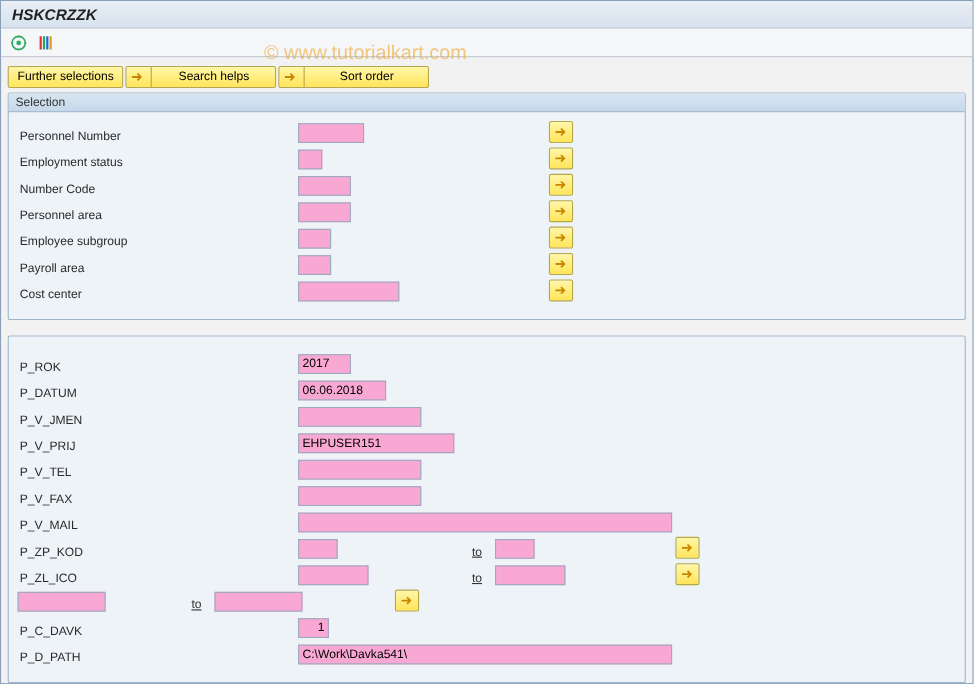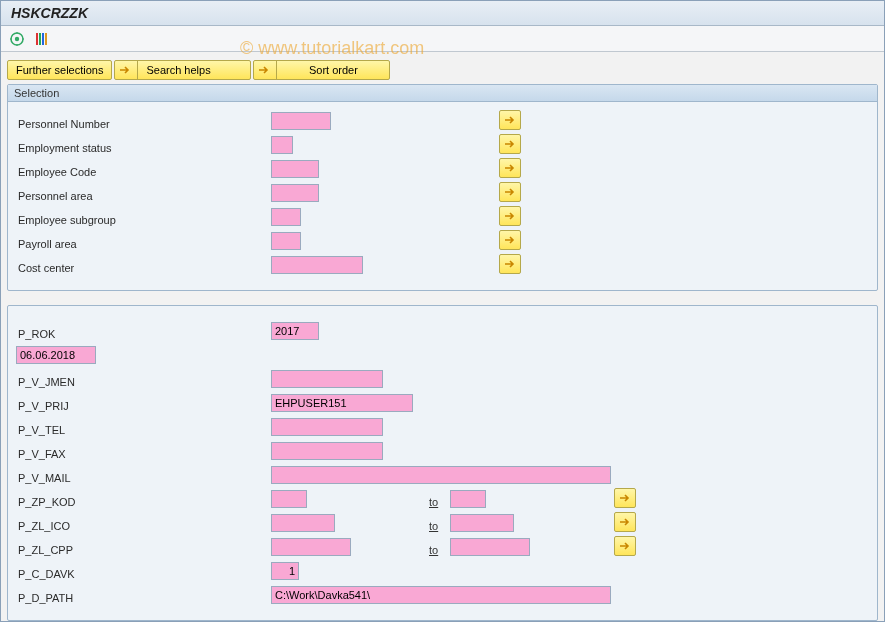--- a/index.html
+++ b/index.html
@@ -157,21 +157,21 @@
   <div class="action-row">
     <div class="action-btn">
       <span>Further selections</span>
     </div>
     <div class="action-btn split">
       <span class="arrow-box">
         <svg width="12" height="10" viewBox="0 0 12 10">
             <path d="M1 5 L9 5 M6 2 L9 5 L6 8" stroke="#c98600" stroke-width="1.6" fill="none"></path>
           </svg>
       </span>
-      <span style="min-width:96px;">Search helps</span>
+      <span style="min-width:96px;text-align:center">Search helps</span>
     </div>
     <div class="action-btn split">
       <span class="arrow-box">
         <svg width="12" height="10" viewBox="0 0 12 10">
             <path d="M1 5 L9 5 M6 2 L9 5 L6 8" stroke="#c98600" stroke-width="1.6" fill="none"></path>
           </svg>
       </span>
       <span style="min-width:96px;text-align:center">Sort order</span>
     </div>
   </div>
@@ -193,21 +193,21 @@
         <span class="label">Employment status</span>
         <input class="f-in w-xs" value="" style="">
         <span style="width:178px"></span>
         <span class="more-btn">
             <svg width="12" height="10" viewBox="0 0 12 10">
               <path d="M1 5 L9 5 M6 2 L9 5 L6 8" stroke="#c98600" stroke-width="1.6" fill="none"></path>
             </svg>
           </span>
       </div>
       <div class="row">
-        <span class="label">Employee Code</span>
+        <span class="label">Number Code</span>
         <input class="f-in w-s" value="" style="">
         <span style="width:152px"></span>
         <span class="more-btn">
             <svg width="12" height="10" viewBox="0 0 12 10">
               <path d="M1 5 L9 5 M6 2 L9 5 L6 8" stroke="#c98600" stroke-width="1.6" fill="none"></path>
             </svg>
           </span>
       </div>
       <div class="row">
         <span class="label">Personnel area</span>
@@ -252,20 +252,21 @@
     </div>
   </div>
 
   <div class="panel no-header">
     <div class="panel-body">
       <div class="row">
         <span class="label">P_ROK</span>
         <input class="f-in w-s" value="2017" style="">
       </div>
       <div class="row">
+        <span class="label">P_DATUM</span>
         <input class="f-in" style="width: 80px;" value="06.06.2018">
       </div>
       <div class="row">
         <span class="label">P_V_JMEN</span>
         <input class="f-in w-l" value="" style="">
       </div>
       <div class="row">
         <span class="label">P_V_PRIJ</span>
         <input class="f-in w-lg" value="EHPUSER151" style="">
       </div>
@@ -301,21 +302,20 @@
         <span class="to-txt">to</span>
         <input class="f-in" style="width: 64px;" value="">
         <span style="width:72px"></span>
         <span class="more-btn">
             <svg width="12" height="10" viewBox="0 0 12 10">
               <path d="M1 5 L9 5 M6 2 L9 5 L6 8" stroke="#c98600" stroke-width="1.6" fill="none"></path>
             </svg>
           </span>
       </div>
       <div class="row">
-        <span class="label">P_ZL_CPP</span>
         <input class="f-in" style="width: 80px;" value="">
         <span style="width:48px"></span>
         <span class="to-txt">to</span>
         <input class="f-in" style="width: 80px;" value="">
         <span style="width:56px"></span>
         <span class="more-btn">
             <svg width="12" height="10" viewBox="0 0 12 10">
               <path d="M1 5 L9 5 M6 2 L9 5 L6 8" stroke="#c98600" stroke-width="1.6" fill="none"></path>
             </svg>
           </span>

